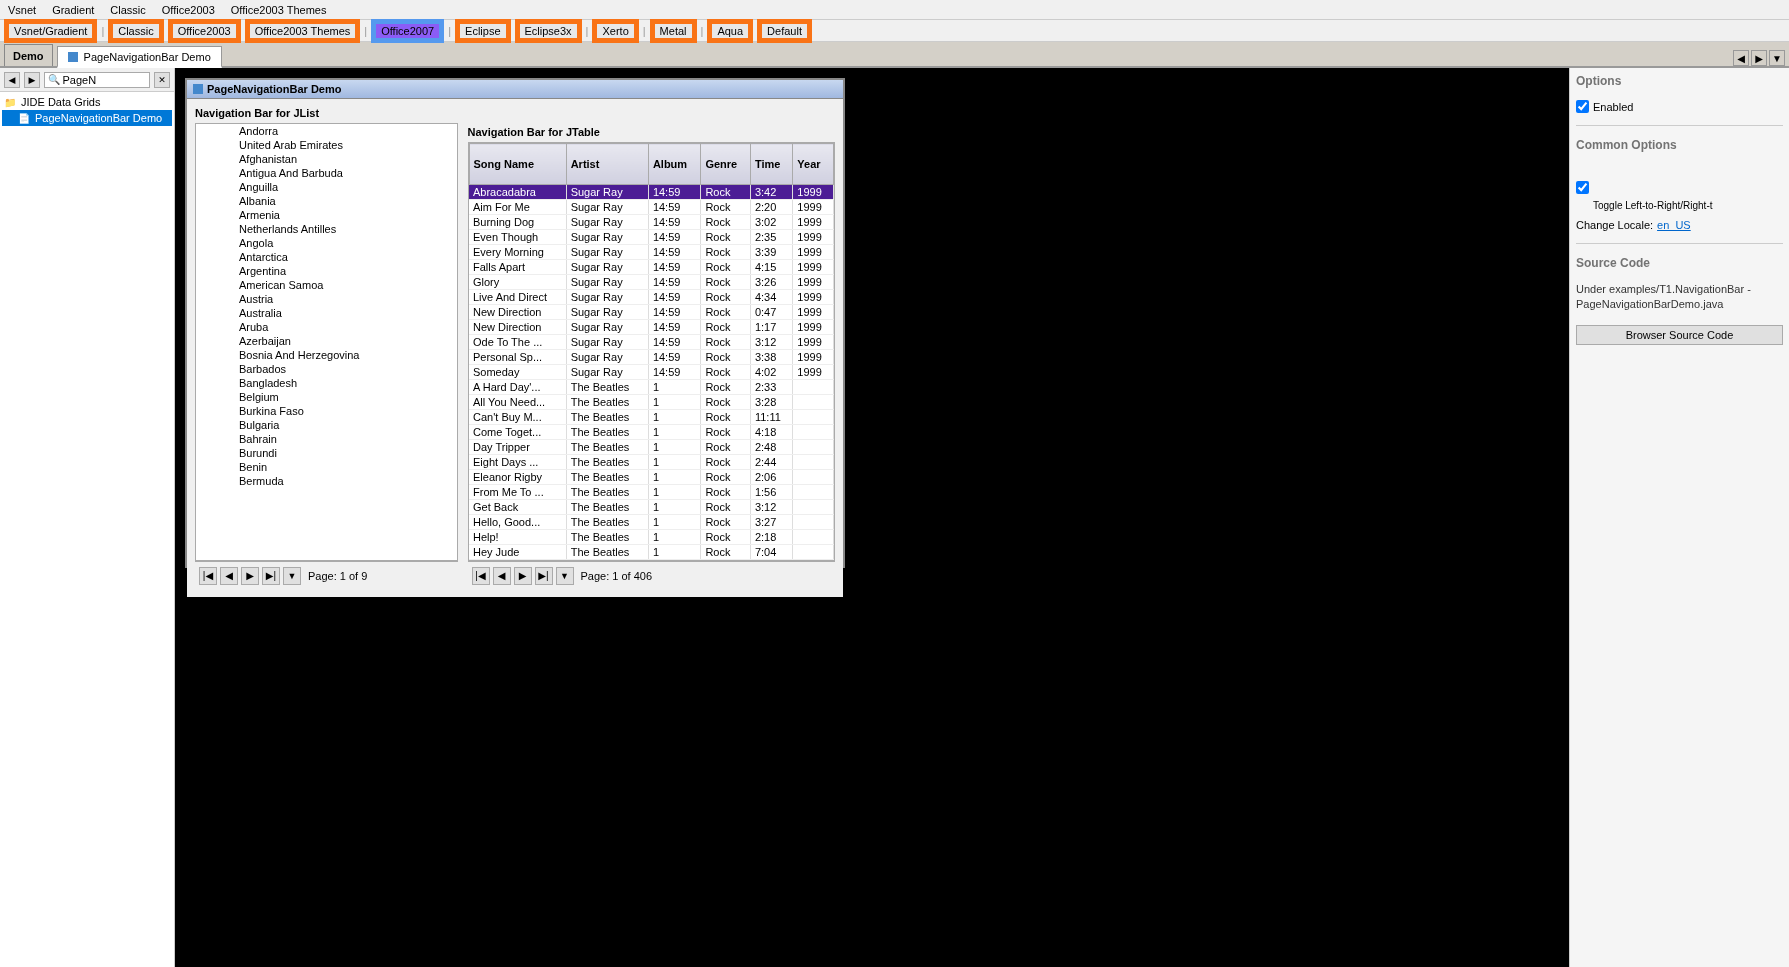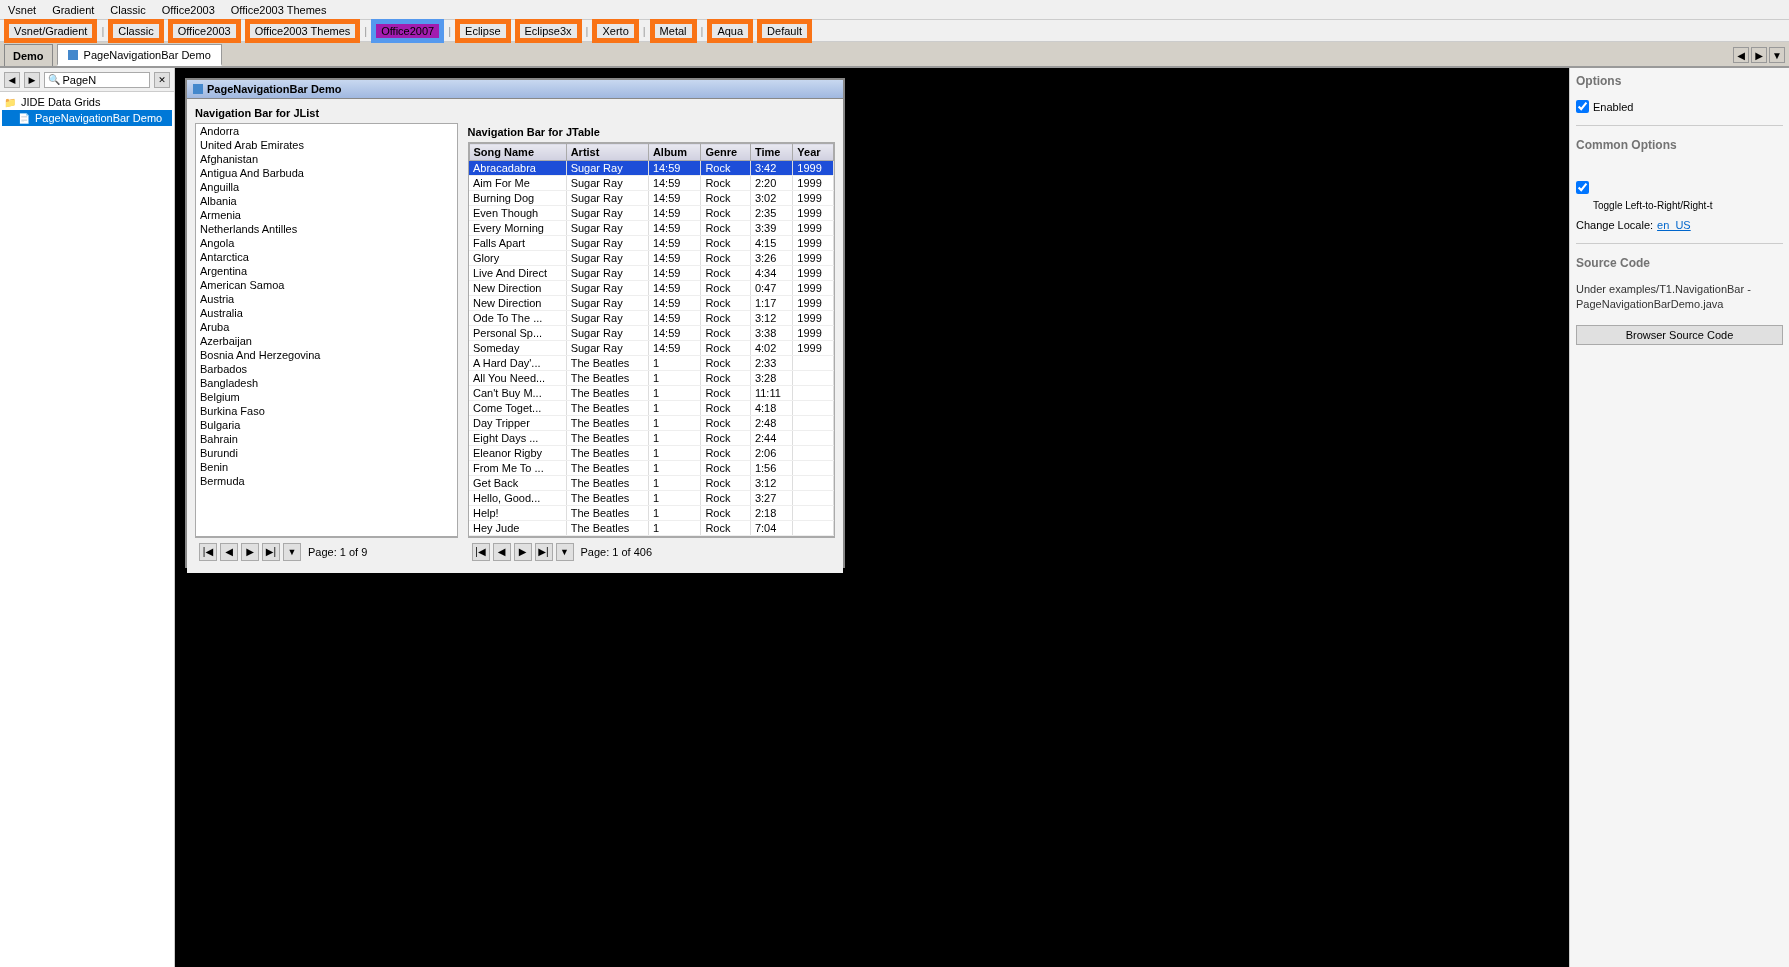--- a/index.html
+++ b/index.html
@@ -39,21 +39,21 @@
       height: 22px;
     }
     .theme-btn {
       padding: 1px 5px;
       border: 5px solid #f97316;
       background: #e8e8e8;
       cursor: pointer;
       font-size: 11px;
     }
     .theme-btn.active {
-      background: #a21caf;
+      background: #8b5cf6;
       border-color: #5599ee;
     }
     .theme-separator { color: #999; }
 
     
     .tab-bar {
       background: #d4d0c8;
       border-bottom: 2px solid #999;
       display: flex;
       align-items: flex-end;
@@ -196,20 +196,21 @@
     .panel-title {
       font-size: 11px;
       font-weight: bold;
       margin-bottom: 4px;
     }
     .list-container {
       flex: 1;
       border: 1px solid #aaa;
       background: #fff;
       overflow-y: auto;
+      padding-left: 39px;
     }
     .list-item-row {
       padding: 1px 4px;
       cursor: default;
       font-size: 11px;
     }
 
     
     .table-panel {
       flex: 1.4;
@@ -224,35 +225,35 @@
       overflow: auto;
     }
     table.music-table {
       width: 100%;
       border-collapse: collapse;
       font-size: 11px;
     }
     table.music-table th {
       background: linear-gradient(to bottom, #e8e8f0, #d0d0e0);
       border: 1px solid #aaa;
-      padding: 2px 4px;
+      padding: 14px 4px;
       text-align: left;
       font-weight: bold;
       white-space: nowrap;
     }
     table.music-table td {
       border-right: 1px solid #ddd;
       border-bottom: 1px solid #eee;
       padding: 1px 4px;
       white-space: nowrap;
       overflow: hidden;
       max-width: 80px;
     }
     table.music-table tr.selected td {
-      background: #1d4ed8;
+      background: #4c1d95;
       color: #fff;
     }
 
     
     .nav-bar {
       border-top: 1px solid #aaa;
       background: #f0f0f0;
       padding: 3px 4px;
       display: flex;
       align-items: center;
@@ -359,21 +360,21 @@
   <span class="theme-separator">|</span>
   <button class="theme-btn">Xerto</button>
   <span class="theme-separator">|</span>
   <button class="theme-btn">Metal</button>
   <span class="theme-separator">|</span>
   <button class="theme-btn">Aqua</button>
   <button class="theme-btn">Default</button>
 </div>
 
 <div class="tab-bar">
-  <div style="display:flex;width:100%;">
+  <div style="display:flex;align-items:flex-end;width:100%;">
     <div style="background:#d4d0c8;border:1px solid #888;padding:2px 8px;font-size:11px;font-weight:bold;height:22px;display:flex;align-items:center;border-bottom:none;margin-right:4px;">Demo</div>
     <div class="tab active">
       <span style="width:10px;height:10px;background:#4488cc;display:inline-block;margin-right:2px;"></span>
       <span>PageNavigationBar Demo</span>
     </div>
     <div style="margin-left:auto;display:flex;gap:2px;align-items:center;">
       <button class="tab-nav-btn">◀</button>
       <button class="tab-nav-btn">▶</button>
       <button class="tab-nav-btn">▼</button>
     </div>

